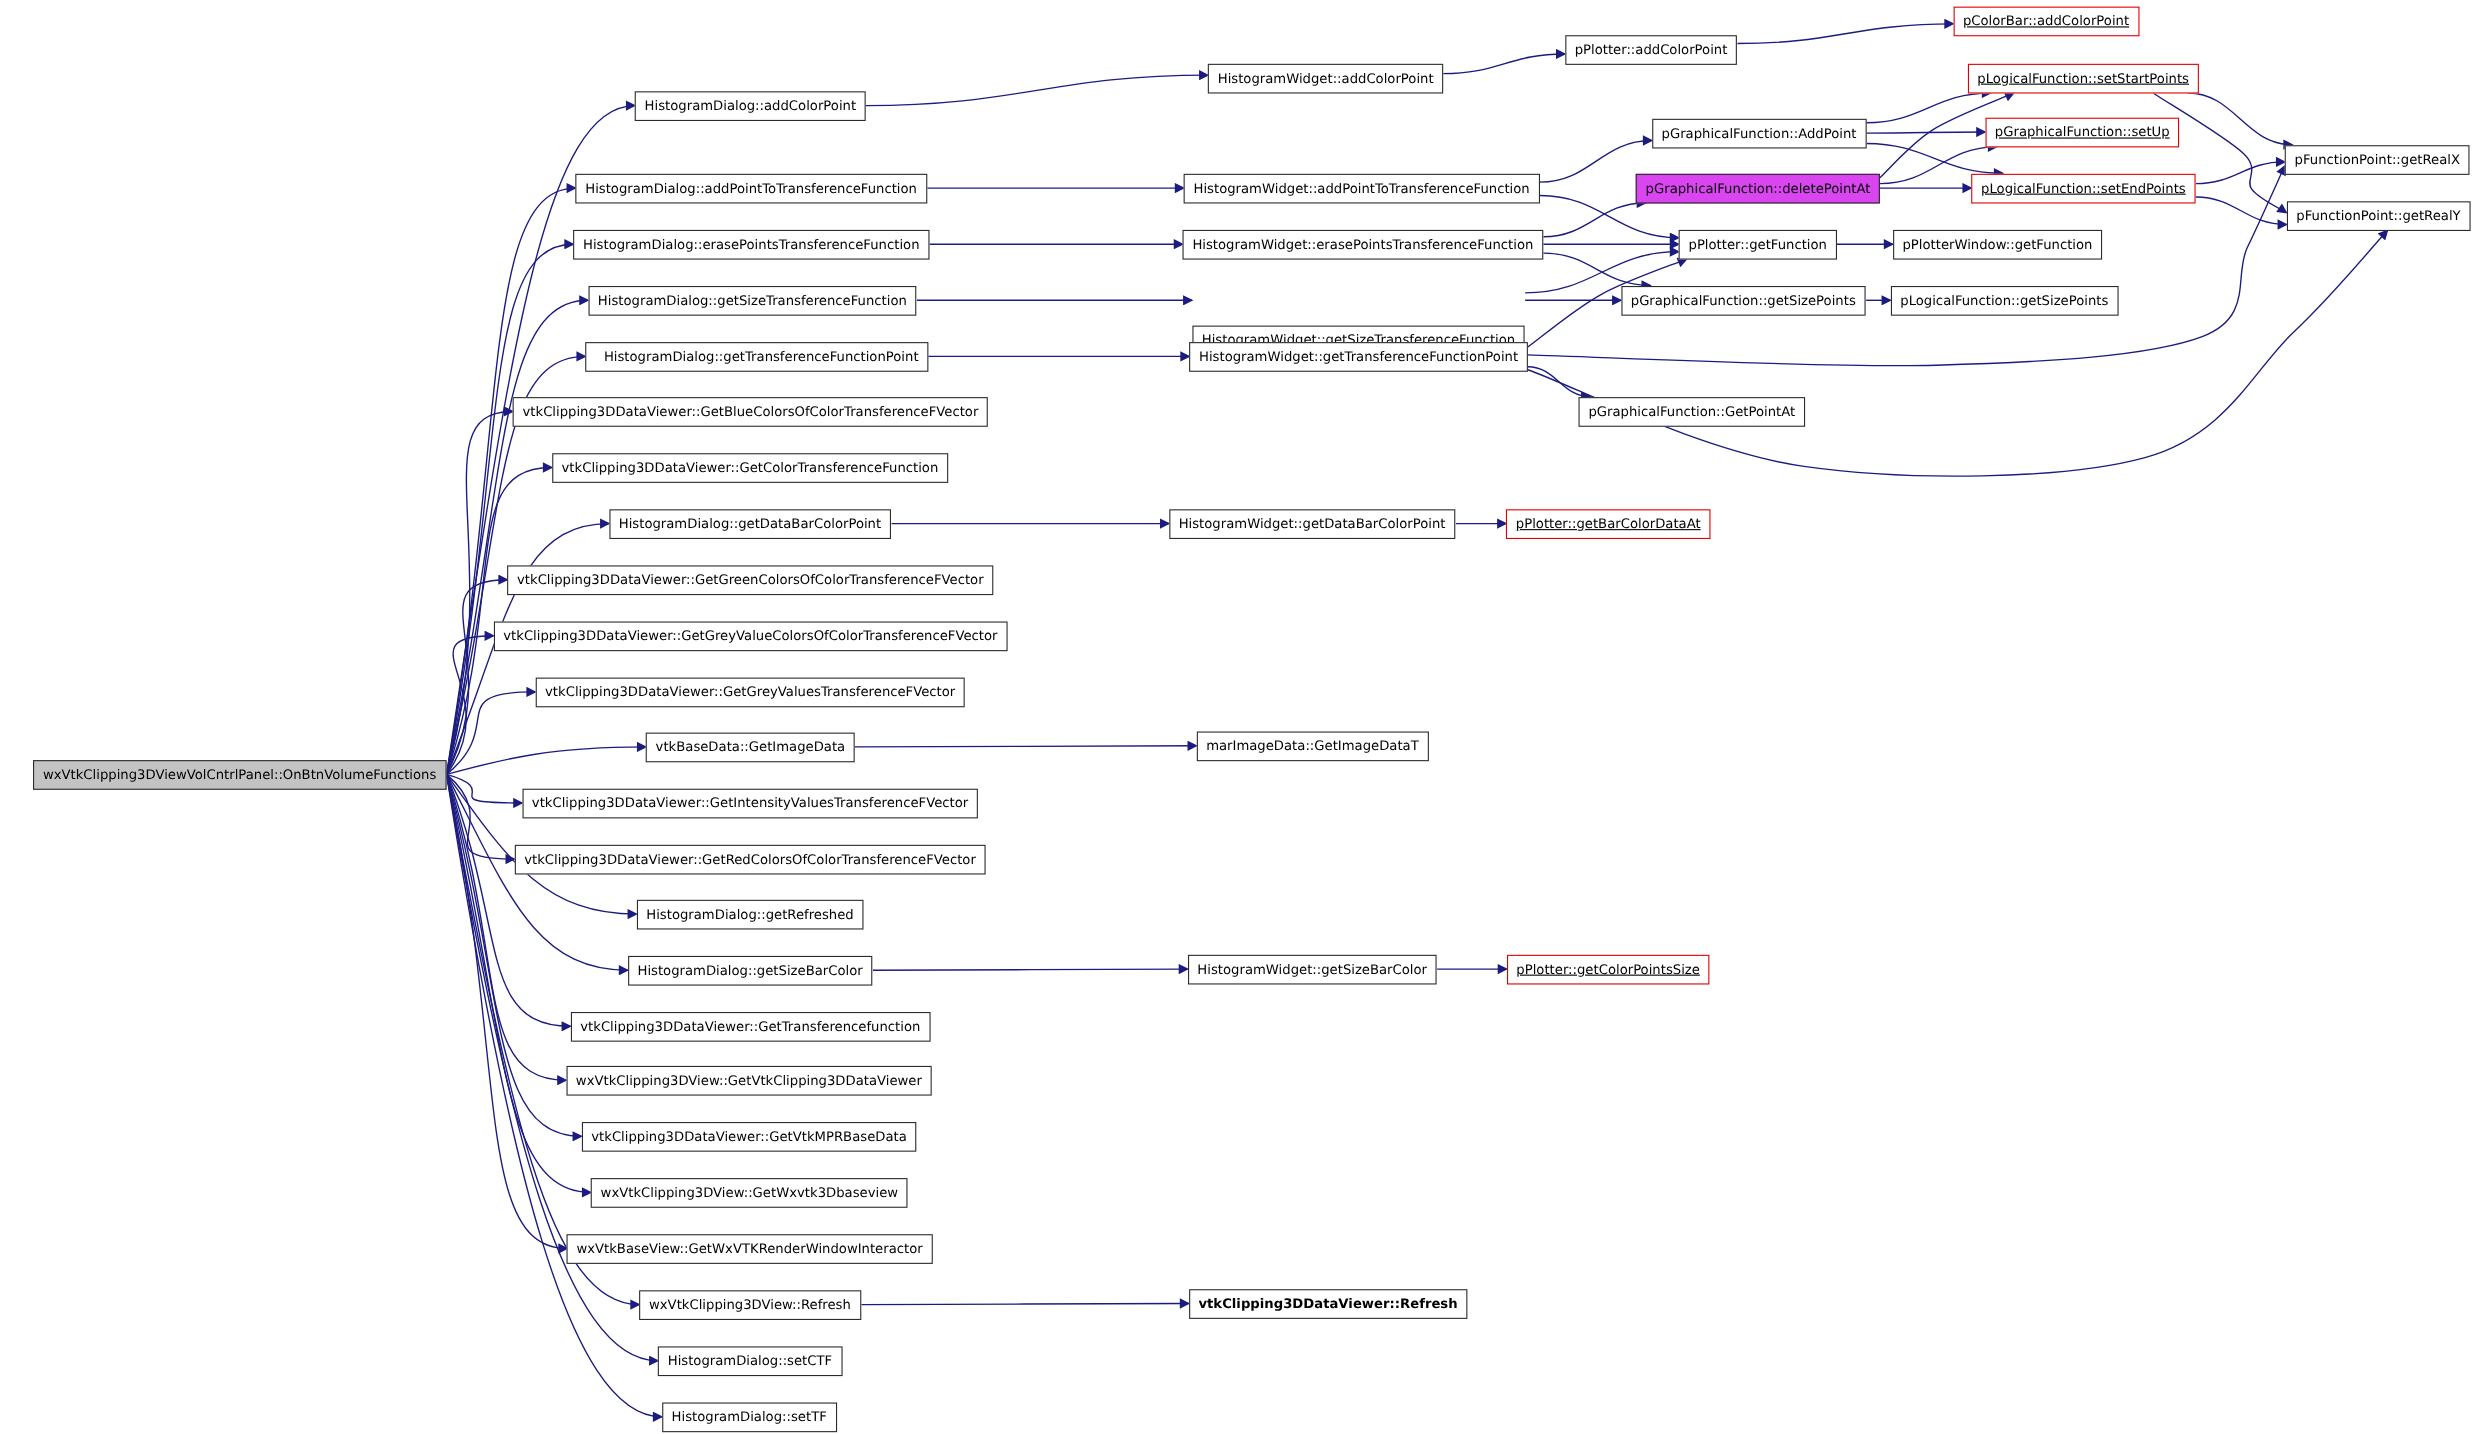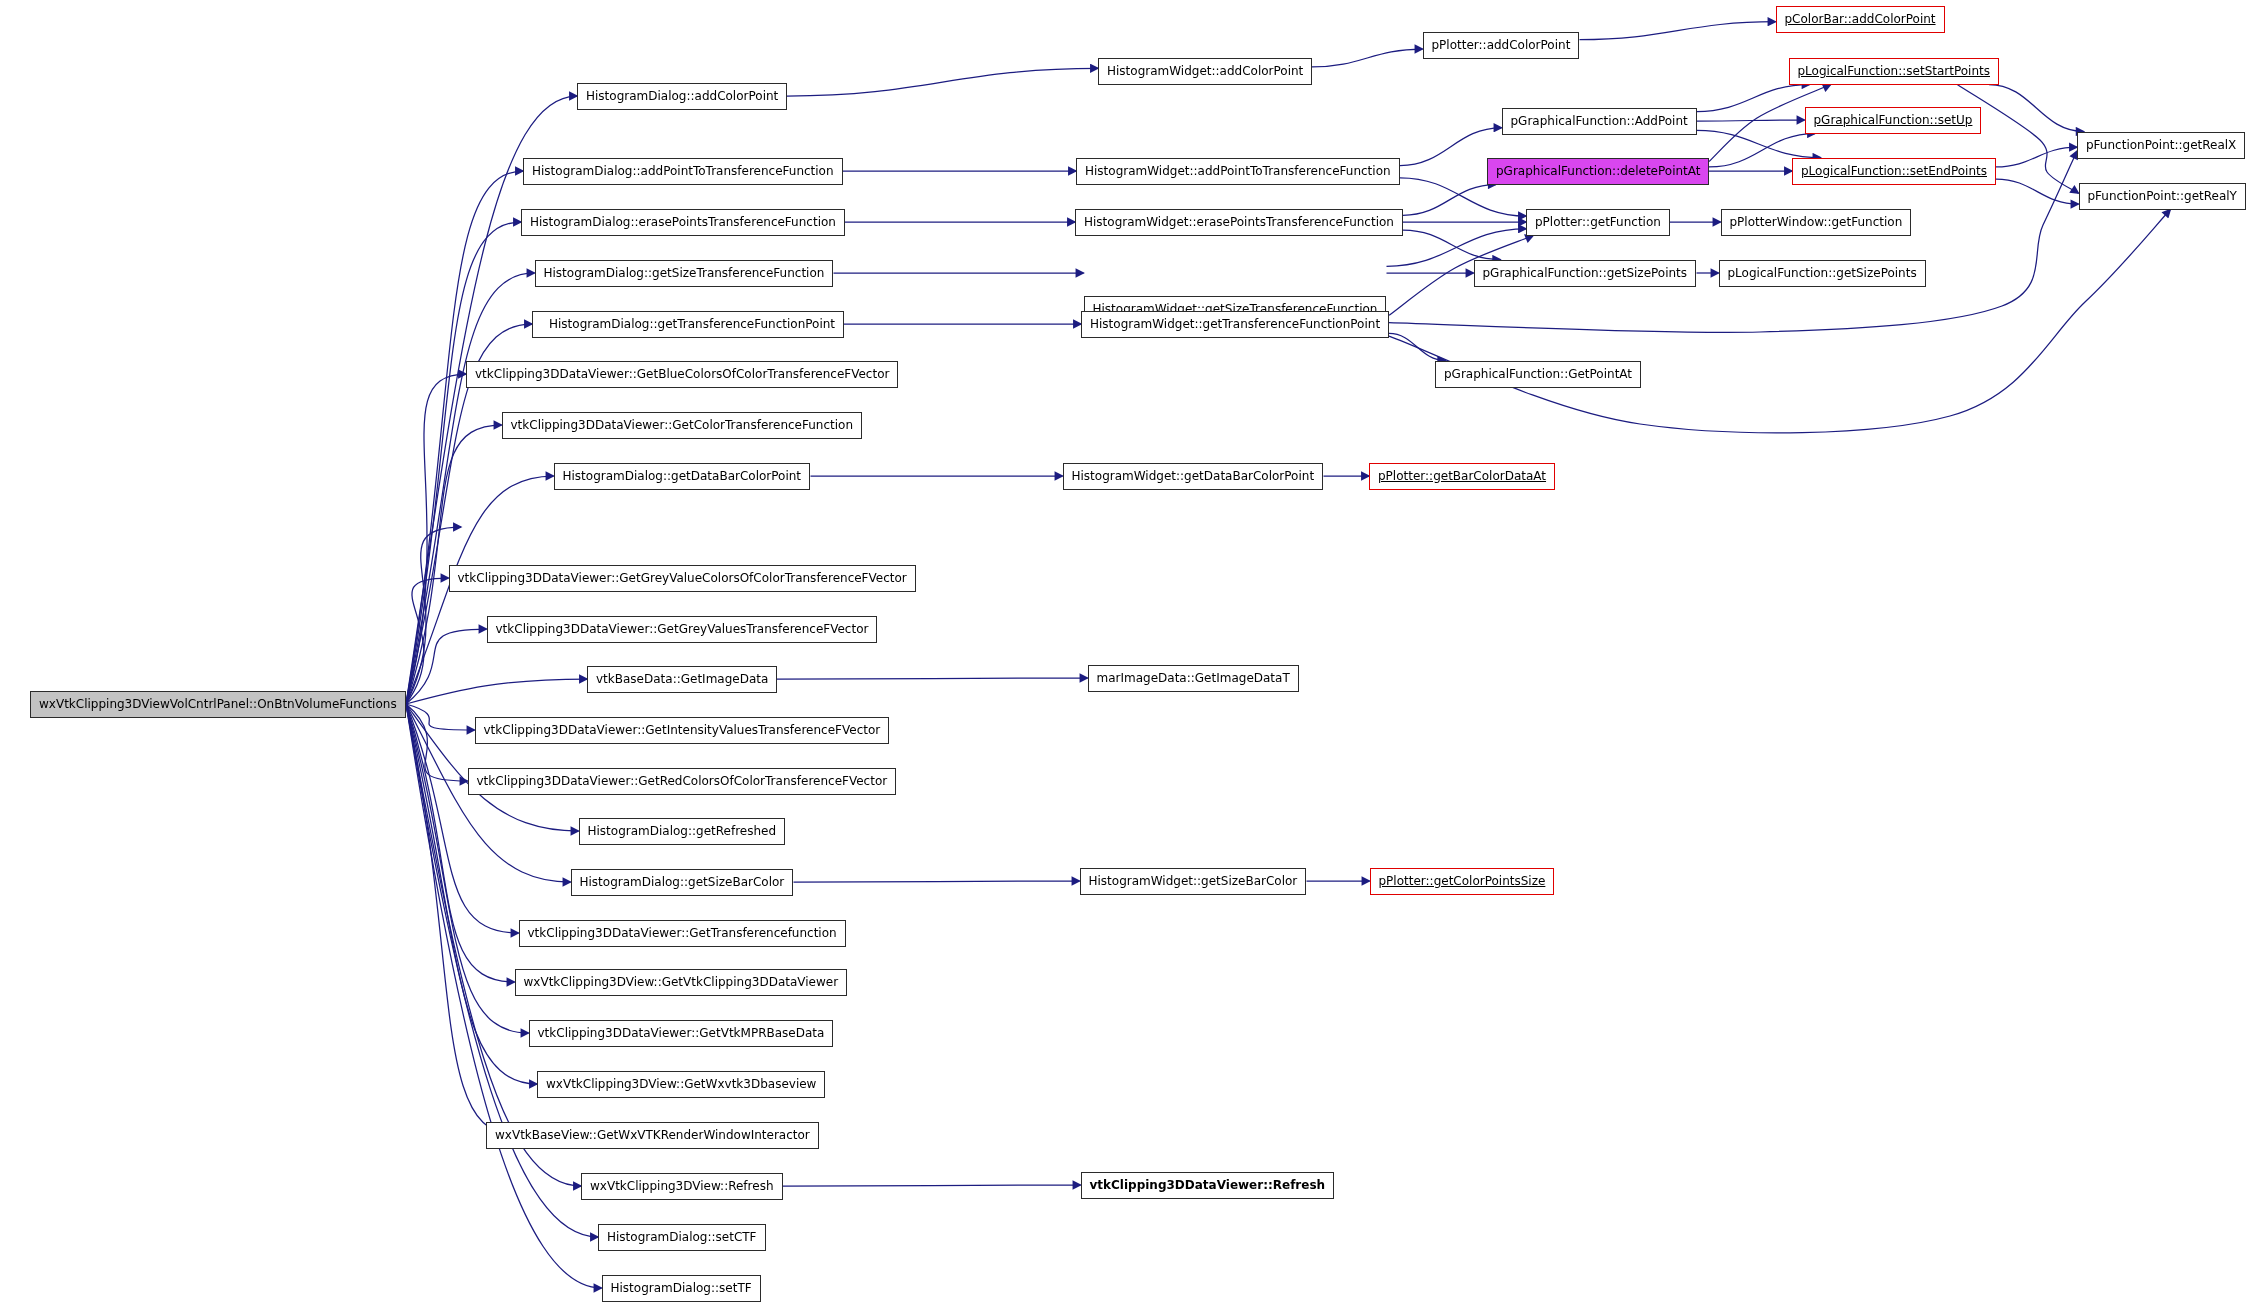--- a/index.html
+++ b/index.html
@@ -109,32 +109,33 @@
   </svg>
 <div class="node root" style="border-color: rgb(43, 43, 43); background: rgb(195, 195, 195); left: 30px; top: 690.5px;">wxVtkClipping3DViewVolCntrlPanel::OnBtnVolumeFunctions</div>
     <div class="node " style="border-color: rgb(43, 43, 43); background: rgb(255, 255, 255); left: 577px; top: 82.5px;">HistogramDialog::addColorPoint</div>
     <div class="node " style="border-color: rgb(43, 43, 43); background: rgb(255, 255, 255); left: 523px; top: 157.5px;">HistogramDialog::addPointToTransferenceFunction</div>
     <div class="node " style="border-color: rgb(43, 43, 43); background: rgb(255, 255, 255); left: 521px; top: 208.5px;">HistogramDialog::erasePointsTransferenceFunction</div>
     <div class="node " style="border-color: rgb(43, 43, 43); background: rgb(255, 255, 255); left: 534.5px; top: 259.5px;">HistogramDialog::getSizeTransferenceFunction</div>
     <div class="node " style="border-color: rgb(43, 43, 43); background: rgb(255, 255, 255); left: 532px; top: 310.5px; padding-left: 16px;">HistogramDialog::getTransferenceFunctionPoint</div>
     <div class="node " style="border-color: rgb(43, 43, 43); background: rgb(255, 255, 255); left: 466px; top: 360.5px;">vtkClipping3DDataViewer::GetBlueColorsOfColorTransferenceFVector</div>
     <div class="node " style="border-color: rgb(43, 43, 43); background: rgb(255, 255, 255); left: 501.5px; top: 411.5px;">vtkClipping3DDataViewer::GetColorTransferenceFunction</div>
     <div class="node " style="border-color: rgb(43, 43, 43); background: rgb(255, 255, 255); left: 553.5px; top: 462.5px;">HistogramDialog::getDataBarColorPoint</div>
+    <div class="node " style="border-color: rgb(43, 43, 43); background: rgb(255, 255, 255); left: 461px; top: 513.5px;">vtkClipping3DDataViewer::GetGreenColorsOfColorTransferenceFVector</div>
     <div class="node " style="border-color: rgb(43, 43, 43); background: rgb(255, 255, 255); left: 448.5px; top: 564.5px;">vtkClipping3DDataViewer::GetGreyValueColorsOfColorTransferenceFVector</div>
     <div class="node " style="border-color: rgb(43, 43, 43); background: rgb(255, 255, 255); left: 486.5px; top: 615.5px;">vtkClipping3DDataViewer::GetGreyValuesTransferenceFVector</div>
     <div class="node " style="border-color: rgb(43, 43, 43); background: rgb(255, 255, 255); left: 587px; top: 665.5px;">vtkBaseData::GetImageData</div>
     <div class="node " style="border-color: rgb(43, 43, 43); background: rgb(255, 255, 255); left: 474.5px; top: 716.5px;">vtkClipping3DDataViewer::GetIntensityValuesTransferenceFVector</div>
     <div class="node " style="border-color: rgb(43, 43, 43); background: rgb(255, 255, 255); left: 467.5px; top: 767.5px;">vtkClipping3DDataViewer::GetRedColorsOfColorTransferenceFVector</div>
     <div class="node " style="border-color: rgb(43, 43, 43); background: rgb(255, 255, 255); left: 578.5px; top: 817.5px;">HistogramDialog::getRefreshed</div>
     <div class="node " style="border-color: rgb(43, 43, 43); background: rgb(255, 255, 255); left: 570.5px; top: 868.5px;">HistogramDialog::getSizeBarColor</div>
     <div class="node " style="border-color: rgb(43, 43, 43); background: rgb(255, 255, 255); left: 518.5px; top: 919.5px;">vtkClipping3DDataViewer::GetTransferencefunction</div>
     <div class="node " style="border-color: rgb(43, 43, 43); background: rgb(255, 255, 255); left: 514.5px; top: 968.5px;">wxVtkClipping3DView::GetVtkClipping3DDataViewer</div>
     <div class="node " style="border-color: rgb(43, 43, 43); background: rgb(255, 255, 255); left: 528.5px; top: 1019.5px;">vtkClipping3DDataViewer::GetVtkMPRBaseData</div>
     <div class="node " style="border-color: rgb(43, 43, 43); background: rgb(255, 255, 255); left: 537px; top: 1070.5px;">wxVtkClipping3DView::GetWxvtk3Dbaseview</div>
-    <div class="node " style="border-color: rgb(43, 43, 43); background: rgb(255, 255, 255); left: 486px; top: 1121.5px;">wxVtkBaseView::GetWxVTKRenderWindowInteractor</div>
+    <div class="node " style="border-color: rgb(43, 43, 43); background: rgb(255, 255, 255); left: 515px; top: 1121.5px;">wxVtkBaseView::GetWxVTKRenderWindowInteractor</div>
     <div class="node " style="border-color: rgb(43, 43, 43); background: rgb(255, 255, 255); left: 581px; top: 1172.5px;">wxVtkClipping3DView::Refresh</div>
     <div class="node " style="border-color: rgb(43, 43, 43); background: rgb(255, 255, 255); left: 598px; top: 1223.5px;">HistogramDialog::setCTF</div>
     <div class="node " style="border-color: rgb(43, 43, 43); background: rgb(255, 255, 255); left: 601.5px; top: 1274.5px;">HistogramDialog::setTF</div>
     <div class="node " style="border-color: rgb(43, 43, 43); background: rgb(255, 255, 255); left: 1098px; top: 57.5px;">HistogramWidget::addColorPoint</div>
     <div class="node " style="border-color: rgb(43, 43, 43); background: rgb(255, 255, 255); left: 1076px; top: 157.5px;">HistogramWidget::addPointToTransferenceFunction</div>
     <div class="node " style="border-color: rgb(43, 43, 43); background: rgb(255, 255, 255); left: 1075px; top: 208.5px;">HistogramWidget::erasePointsTransferenceFunction</div>
     <div class="node " style="border-color: rgb(43, 43, 43); background: rgb(255, 255, 255); left: 1083.5px; top: 259.5px; margin-top: 36px;">HistogramWidget::getSizeTransferenceFunction</div>
     <div class="node " style="border-color: rgb(43, 43, 43); background: rgb(255, 255, 255); left: 1081px; top: 310.5px;">HistogramWidget::getTransferenceFunctionPoint</div>
     <div class="node " style="border-color: rgb(43, 43, 43); background: rgb(255, 255, 255); left: 1062.5px; top: 462.5px;">HistogramWidget::getDataBarColorPoint</div>
     <div class="node " style="border-color: rgb(43, 43, 43); background: rgb(255, 255, 255); left: 1087.5px; top: 664.5px;">marImageData::GetImageDataT</div>

